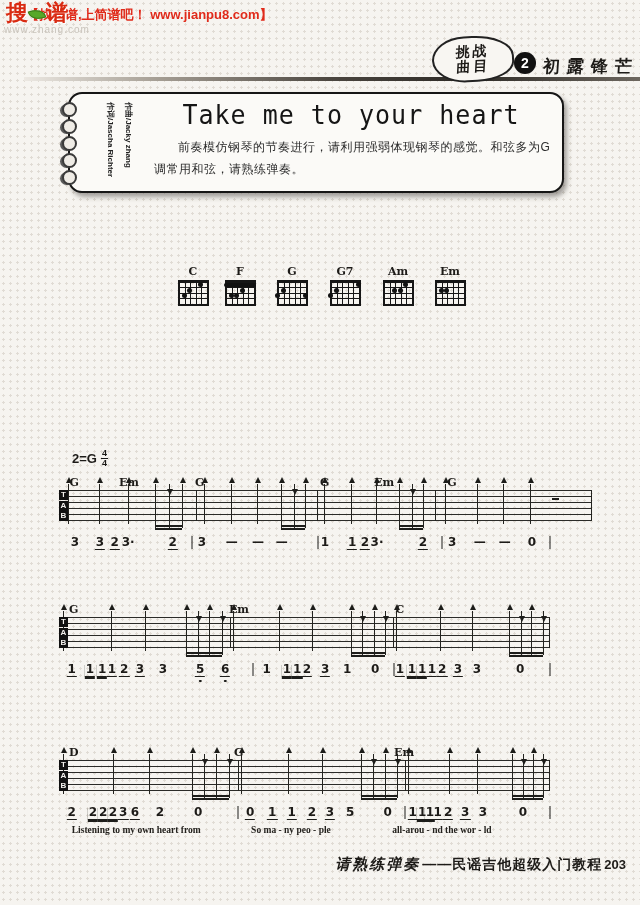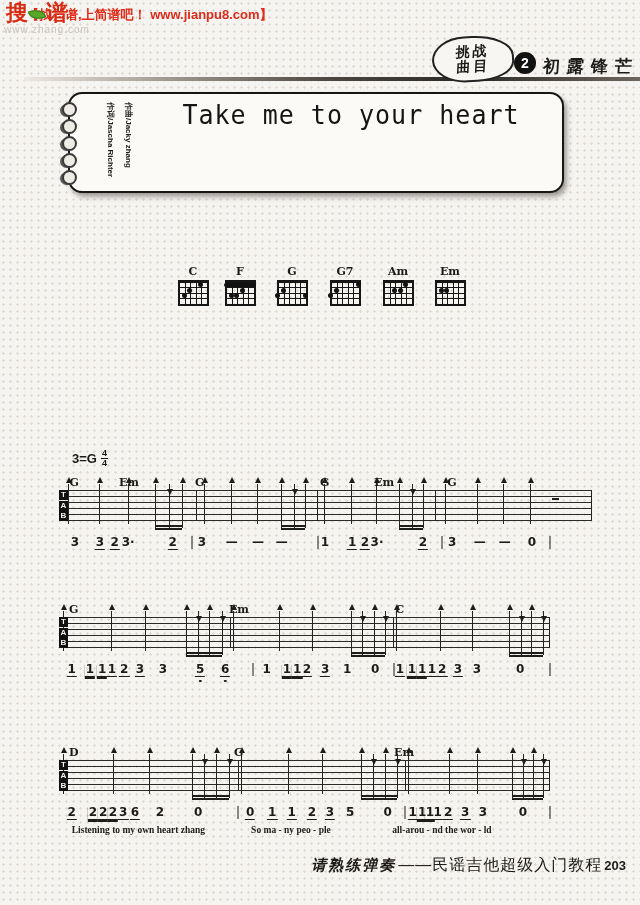--- a/index.html
+++ b/index.html
@@ -82,21 +82,21 @@
   .num.ld:after{content:"";position:absolute;left:50%;margin-left:-1px;bottom:-6px;width:2.5px;height:2.5px;
     background:#1d1d1a;border-radius:50%}
   .num.barln{width:1px;height:13px;background:#1d1d1a;padding:0}
   .lyrrow{position:absolute;left:0;right:0;top:79px;height:12px}
   .lyr{position:absolute;font-family:"Liberation Serif",serif;font-weight:bold;font-size:9.5px;
     white-space:nowrap;color:#23211d}
 
   
   .footer{right:14px;top:855px;display:flex;align-items:baseline;gap:2px;white-space:nowrap}
   .f-brand{font-family:"DejaVu Serif",serif;font-weight:bold;font-style:italic;font-size:15px;letter-spacing:2px}
-  .f-text{font-size:16px;font-weight:normal;letter-spacing:1px}
+  .f-text{font-size:14px;font-weight:bold;letter-spacing:1px}
   .f-page{font-size:13px;font-weight:bold}
 </style>
 </head>
 <body>
 
 <div class="abs wm-slogan">【找简谱,上简谱吧！ www.jianpu8.com】</div>
 <div class="abs wm-logo">
   <span class="wm-char">搜</span>
   <span class="wm-leaf"></span>
   <span class="wm-char">谱</span>
@@ -113,20 +113,21 @@
 
 <div class="abs tbox">
   <div class="ring" style="top:8px"></div>
   <div class="ring" style="top:25px"></div>
   <div class="ring" style="top:42px"></div>
   <div class="ring" style="top:59px"></div>
   <div class="ring" style="top:76px"></div>
   <div class="credit" style="left:46px;top:8px">作词/Jascha Richter</div>
   <div class="credit" style="left:64px;top:8px">作曲/Jacky zhang</div>
   <div class="song-title">Take me to your heart</div>
+  <div class="song-desc">前奏模仿钢琴的节奏进行，请利用强弱体现钢琴的感觉。和弦多为G调常用和弦，请熟练弹奏。</div>
 </div>
 
 <div class="abs" style="left:0;top:266px;width:640px;height:46px">
     <div class="chord" style="left: 176px;">
       <div class="cname">C</div>
       <div class="cgrid">
         <i class="dot" style="left: 3.1px; top: 11.25px;"></i>
         <i class="dot" style="left: 8.7px; top: 5.75px;"></i>
         <i class="dot" style="left: 19.9px; top: 0.25px;"></i>
       </div>
@@ -167,21 +168,21 @@
     <div class="chord" style="left: 433px;">
       <div class="cname">Em</div>
       <div class="cgrid">
         <i class="dot" style="left: 3.1px; top: 5.75px;"></i>
         <i class="dot" style="left: 8.7px; top: 5.75px;"></i>
       </div>
     </div>
   </div>
 
 <div class="abs keysig">
-  <span>3=G</span>
+  <span>2=G</span>
   <span class="frac">
     <span class="tnum">4</span>
     <span>4</span>
   </span>
 </div>
 
 <div id="systems">
     <div class="system" style="top: 476px; left: 60px; width: 532px; height: 95px;">
       <span class="chordlbl" style="left: 2.3%;">G</span>
       <span class="chordlbl" style="left: 12.2%;">Em</span>
@@ -449,21 +450,21 @@
         <span class="num u2" style="left: 73.9%;">1</span>
         <span class="num u2" style="left: 75.5%;">1</span>
         <span class="num u1" style="left: 77.1%;">1</span>
         <span class="num u1" style="left: 79.2%;">2</span>
         <span class="num u1" style="left: 82.7%;">3</span>
         <span class="num" style="left: 86.3%;">3</span>
         <span class="num" style="left: 94.5%;">0</span>
         <span class="num barln" style="left: 100%;"></span>
       </div>
       <div class="lyrrow">
-        <span class="lyr" style="left: 2.4%;">Listening to my own heart zhang</span>
+        <span class="lyr" style="left: 2.4%;">Listening to my own heart from</span>
         <span class="lyr" style="left: 39%;">So   ma - ny   peo - ple</span>
         <span class="lyr" style="left: 67.8%;">all-arou - nd the  wor - ld</span>
       </div>
     </div>
   </div>
 
 <div class="abs footer">
   <span class="f-brand">请熟练弹奏</span>
   <span class="f-text">——民谣吉他超级入门教程</span>
   <span class="f-page">203</span>

